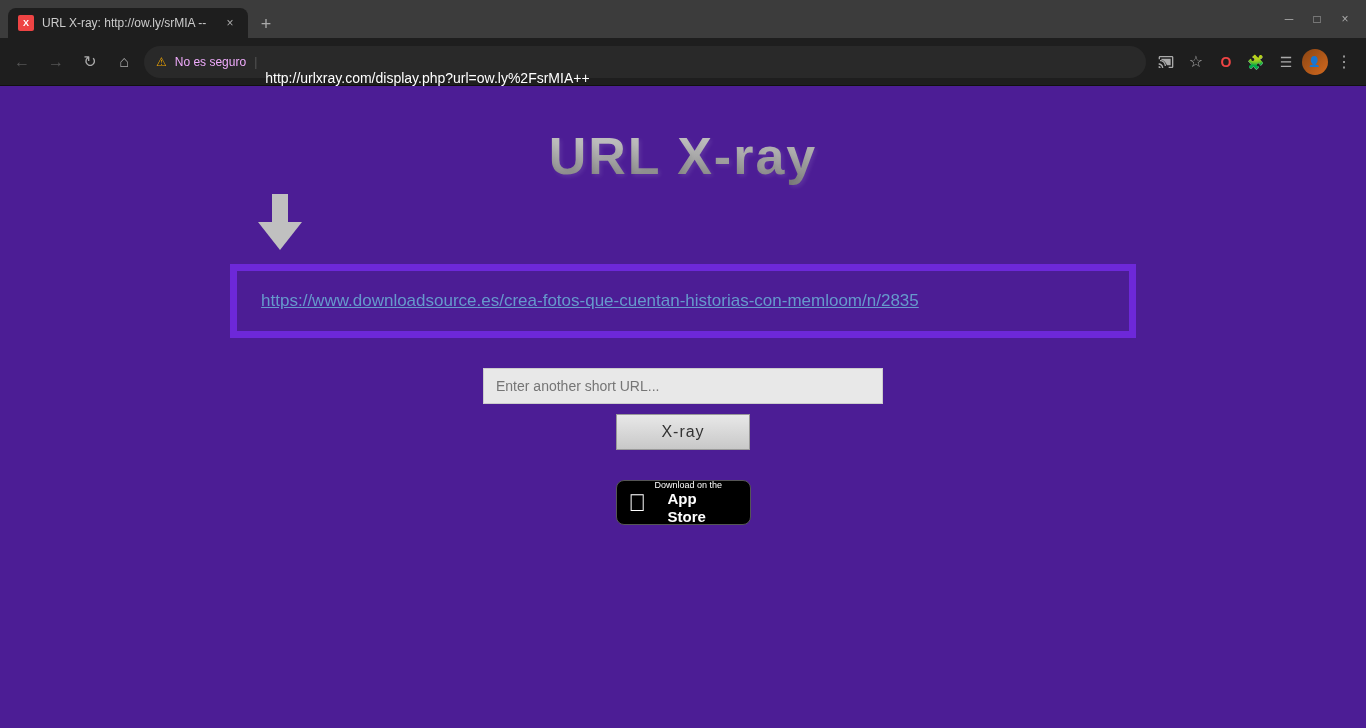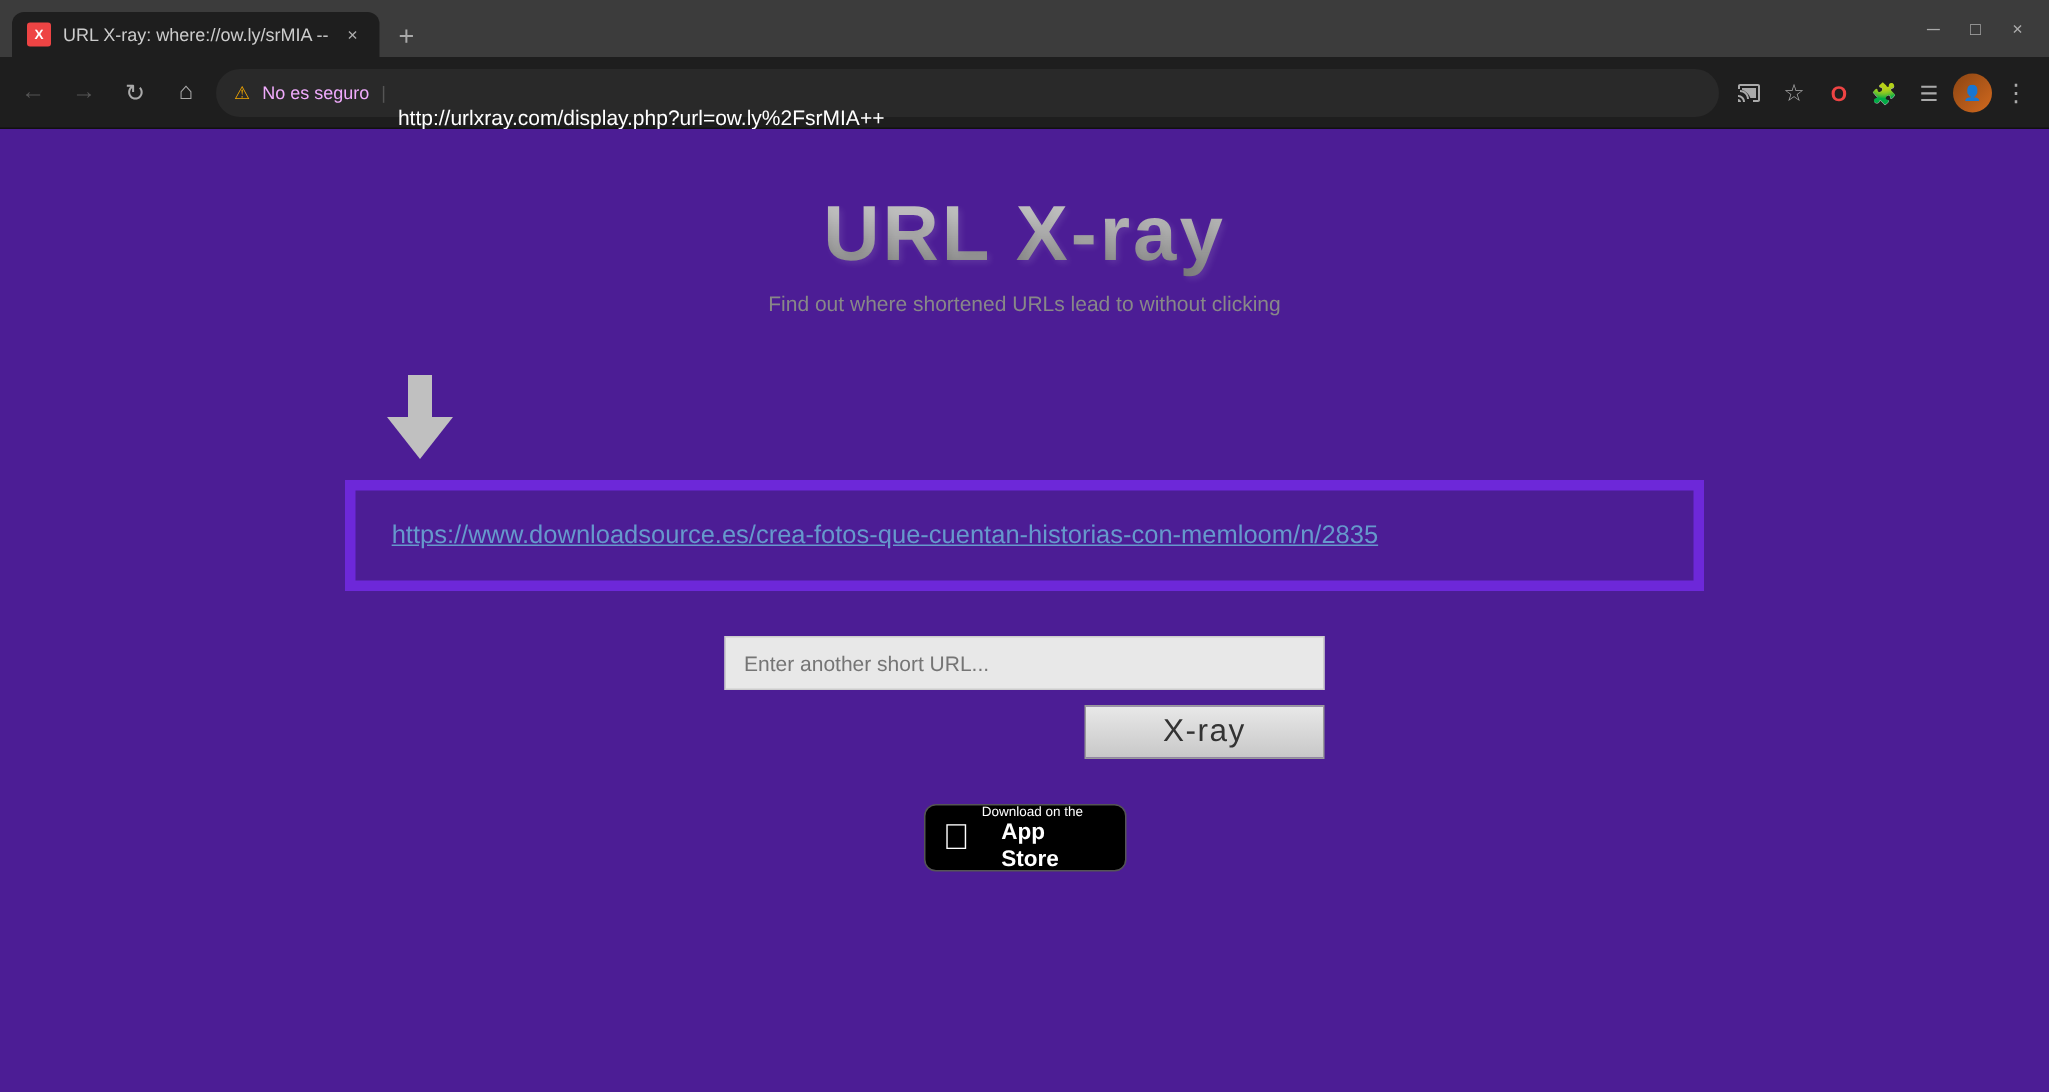--- a/index.html
+++ b/index.html
@@ -231,43 +231,43 @@
       color: #6699cc;
       font-size: 17px;
       text-decoration: underline;
       word-break: break-all;
       cursor: pointer;
     }
 
     .input-section {
       display: flex;
       flex-direction: column;
-      align-items: flex-end;
+      align-items: center;
       gap: 10px;
       margin-bottom: 30px;
     }
 
     .url-input {
       width: 400px;
       height: 36px;
       background: #e8e8e8;
       border: 1px solid #ccc;
       padding: 0 12px;
       font-size: 14px;
       color: #333;
       outline: none;
     }
 
     .xray-button {
-      width: 160px;
+      width: 134px;
       height: 36px;
       background: linear-gradient(180deg, #e8e8e8, #c8c8c8);
       border: 1px solid #999;
       color: #333;
-      font-size: 21px;
+      font-size: 16px;
       cursor: pointer;
       letter-spacing: 1px;
     }
 
     .app-store-badge {
       width: 135px;
       height: 45px;
       background: #000;
       border: 1px solid #555;
       border-radius: 8px;
@@ -306,21 +306,21 @@
 </head>
 <body>
 
 <div class="browser-chrome">
 
   <div style="position:relative; background:#3c3c3c; height:38px; display:flex; align-items:flex-end; padding:0 8px; gap:4px;">
     <div class="tab">
       <div class="tab-favicon">
         <span>X</span>
       </div>
-      <span class="tab-title">URL X-ray: where://ow.ly/srMIA --</span>
+      <span class="tab-title">URL X-ray: http://ow.ly/srMIA --</span>
       <div class="tab-close">×</div>
     </div>
     <div class="new-tab-btn">+</div>
 
     <div style="position:absolute; right:8px; top:6px; display:flex; gap:2px;">
       <div class="wc-btn">
         <span style="font-size:12px; color:#aaa;">─</span>
       </div>
       <div class="wc-btn">
         <span style="font-size:12px; color:#aaa;">□</span>
@@ -375,21 +375,20 @@
       </div>
       <div class="toolbar-icon">
         <span style="font-size:16px; color:#aaa;">⋮</span>
       </div>
     </div>
   </div>
 
   <div class="page-content">
 
     <h1 class="page-title">URL X-ray</h1>
-    <p class="page-subtitle">Find out where shortened URLs lead to without clicking</p>
 
 
     <div style="align-self: flex-start; margin-left: calc(15% + 28px); margin-bottom: 15px; position: relative; width: 44px; height: 55px;">
       <div style="width: 16px; height: 28px; background: #c0c0c0; margin: 0 auto;"></div>
       <div style="width: 0; height: 0; border-left: 22px solid transparent; border-right: 22px solid transparent; border-top: 28px solid #c0c0c0;"></div>
     </div>
 
     <div class="result-box">
       <a class="result-link">https://www.downloadsource.es/crea-fotos-que-cuentan-historias-con-memloom/n/2835</a>
     </div>

